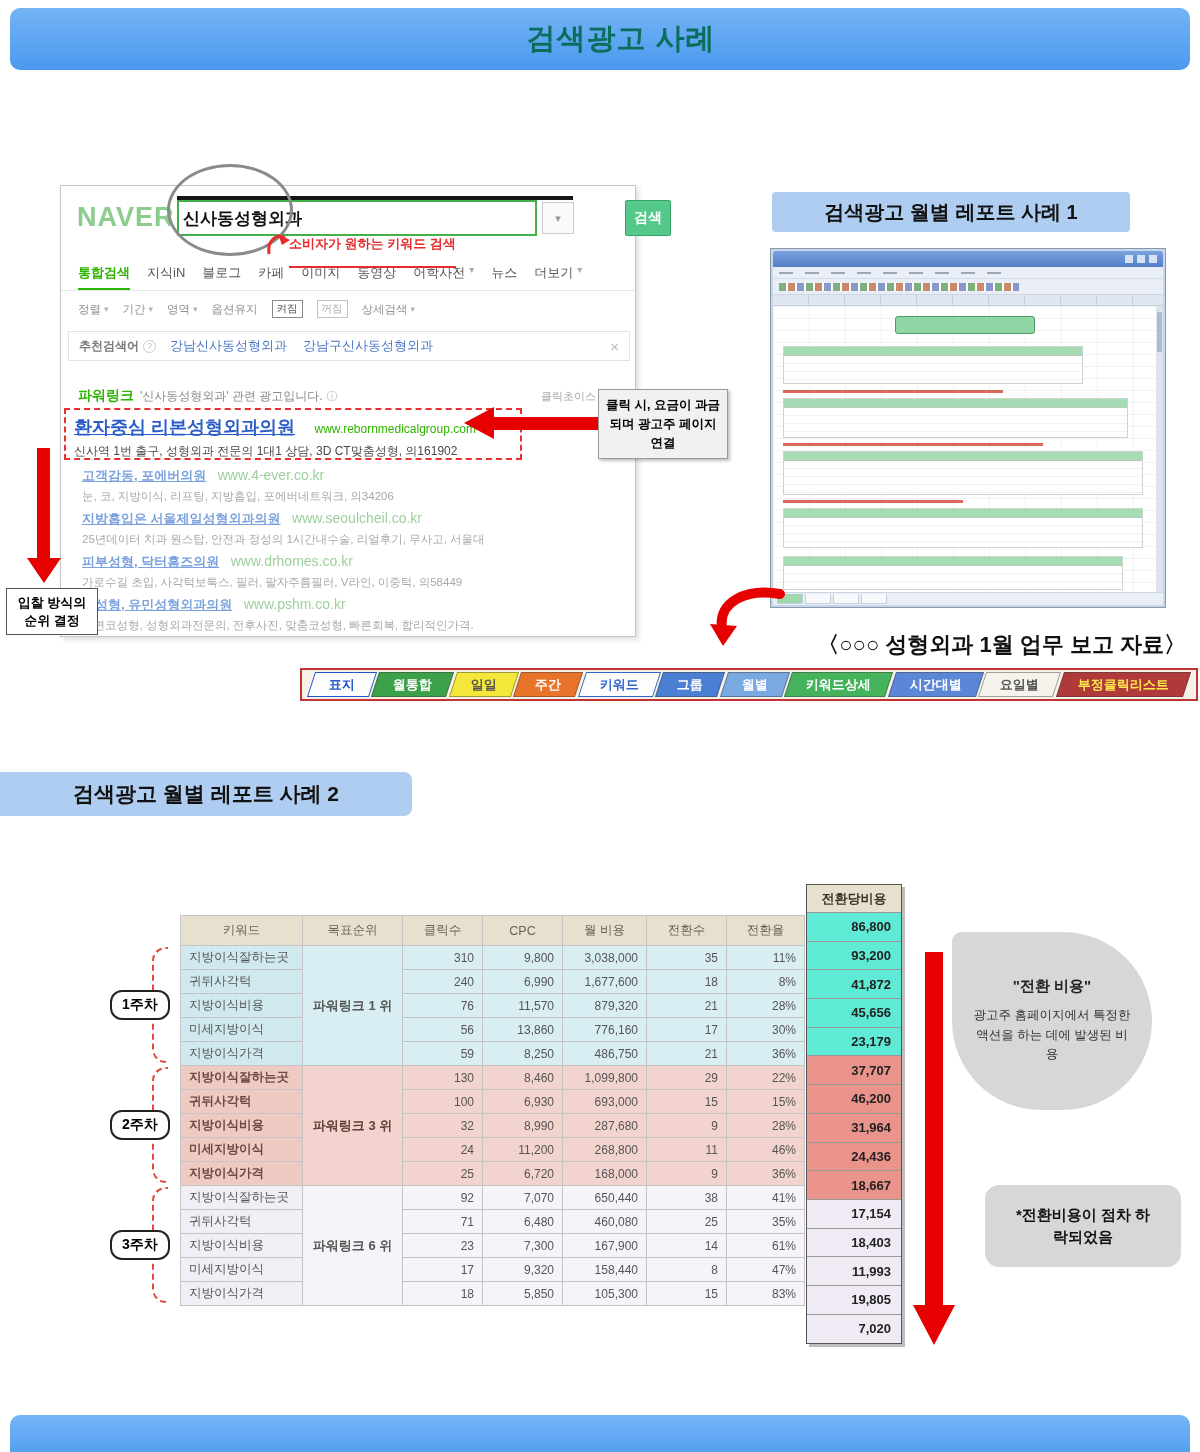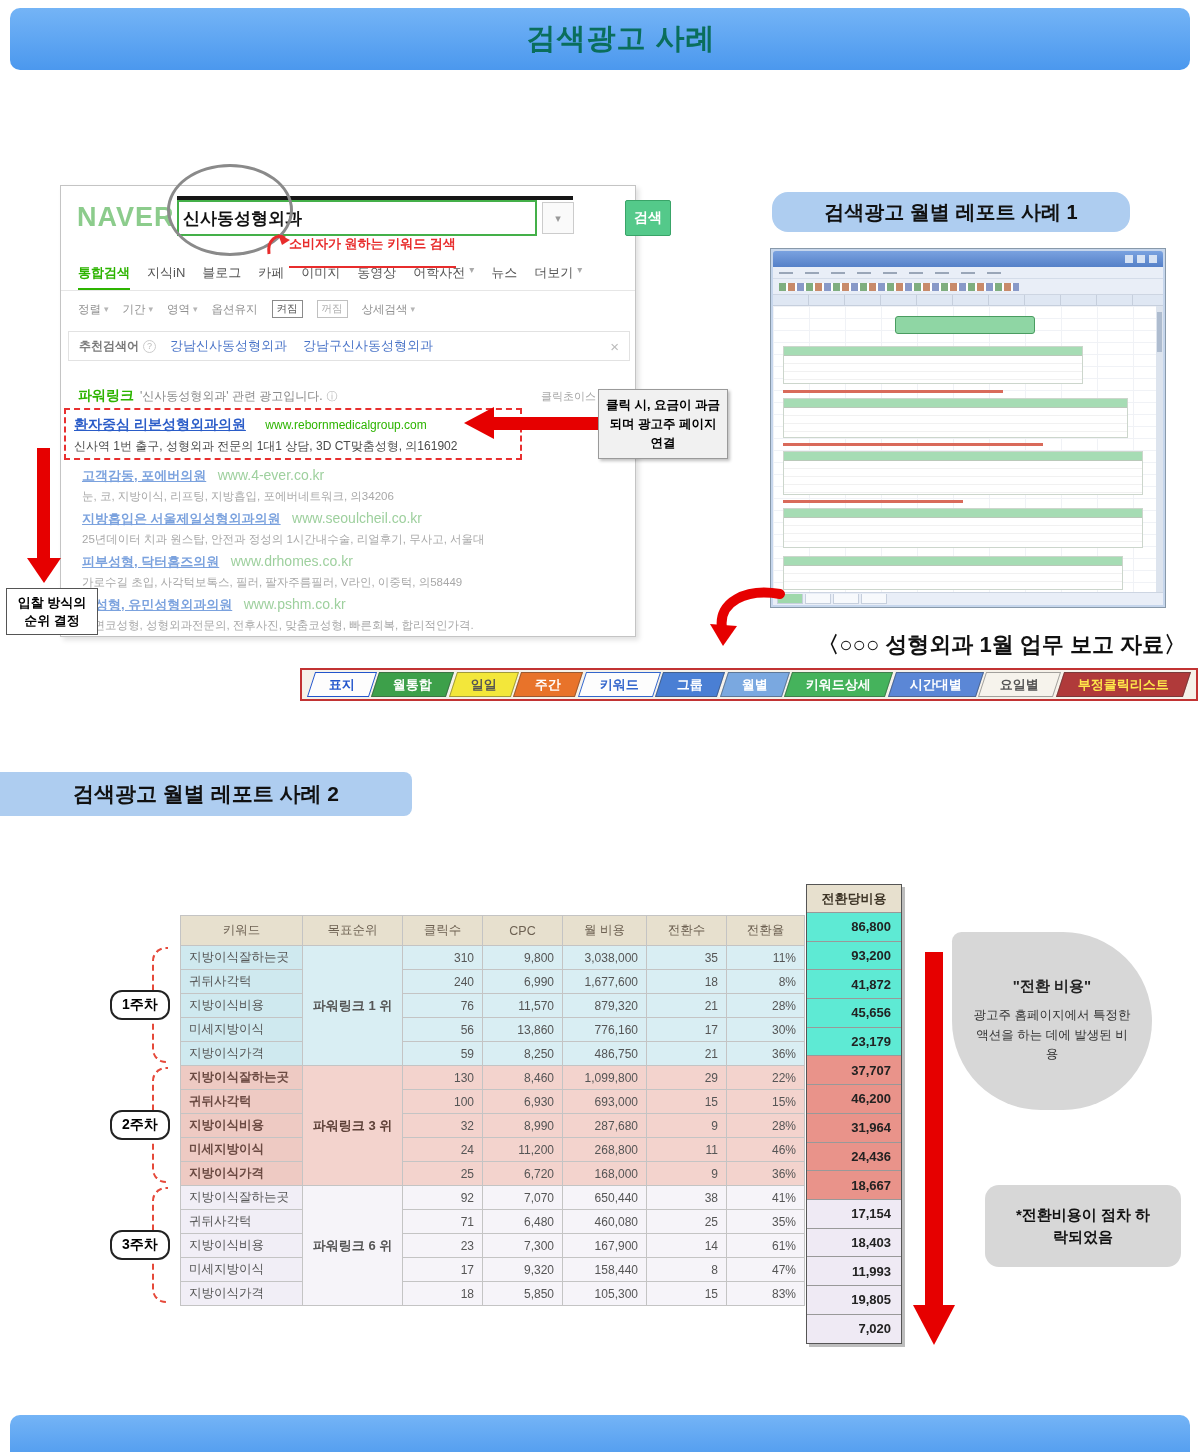--- a/index.html
+++ b/index.html
@@ -9,21 +9,21 @@
   
   .banner { position:absolute; left:10px; width:1180px; height:62px; border-radius:10px;
             background:linear-gradient(#74b4f6,#4b98ee); display:flex; align-items:center; justify-content:center;padding-left:42px; }
   .banner.top { top:8px; }
   .banner.bottom { top:1415px; height:50px; }
   .banner-title { font-size:29px; font-weight:bold; color:#0a6e5c; letter-spacing:1px; }
 
   
   .label-bar { position:absolute; background:#aecdf0; display:flex; align-items:center; justify-content:center;
                font-size:20px; font-weight:bold; color:#111; }
-  .label-bar.r1 { left:772px; top:192px; width:358px; height:40px; border-radius:16px; }
+  .label-bar.r1 { left:772px; top:192px; width:358px; height:40px; border-radius:4px; }
   .label-bar.r2 { left:0; top:772px; width:412px; height:44px; border-radius:0 8px 8px 0; font-size:21px; }
 
   
   .naver-panel { position:absolute; left:60px; top:185px; width:576px; height:452px; background:#fff;
                  border:1px solid #c4c4c4; box-shadow:3px 3px 5px rgba(0,0,0,.12); }
   .naver-logo { position:absolute; left:16px; top:16px; font-size:27px; font-weight:bold; color:#8ccc8c; letter-spacing:1px; }
   .search-box { position:absolute; left:116px; top:14px; width:360px; height:36px; border:2px solid #44b049;
                 background:#fff; font-size:17px; font-weight:bold; color:#111; padding-left:4px; }
   .search-topline { position:absolute; left:116px; top:10px; width:396px; height:4px; background:#161616; z-index:3; }
   .annot-ellipse { position:absolute; left:106px; top:-22px; width:126px; height:92px; border:3px solid #8a8a8a;
@@ -58,21 +58,21 @@
   .suggest-close { margin-left:auto; color:#bbb; font-size:15px; }
 
   .pl-head { position:absolute; left:17px; right:14px; top:201px; display:flex; align-items:center; }
   .pl-prefix { color:#2db400; font-weight:bold; font-size:14px; }
   .pl-text { color:#888; font-size:12px; margin-left:6px; }
   .pl-info { color:#b5b5b5; font-size:11px; margin-left:4px; }
   .pl-right { margin-left:auto; color:#a8a8a8; font-size:11px; }
 
   .ad-highlight { position:absolute; left:3px; top:222px; width:458px; height:52px; border:2px dashed #e83030;
                   padding:5px 8px; }
-  .ad-title-1 { font-size:14px; font-weight:bold; color:#2a5cc8; text-decoration:underline; }
+  .ad-title-1 { font-size:18px; font-weight:bold; color:#2a5cc8; text-decoration:underline; }
   .ad-url-1 { font-size:12px; color:#2db400; margin-left:15px; }
   .ad-desc-1 { font-size:12px; color:#4a4a4a; margin-top:4px; }
 
   .ad-item { position:absolute; left:21px; width:530px; height:42px; }
   .ad-title { font-size:13px; font-weight:bold; color:#7ba2de; text-decoration:underline; }
   .ad-url { font-size:14px; color:#9ed09e; margin-left:7px; }
   .ad-desc { font-size:11.5px; color:#a8a8a8; margin-top:4px; }
 
   
   .v-arrow-shaft { position:absolute; left:37px; top:448px; width:13px; height:112px; background:#e60000; }

